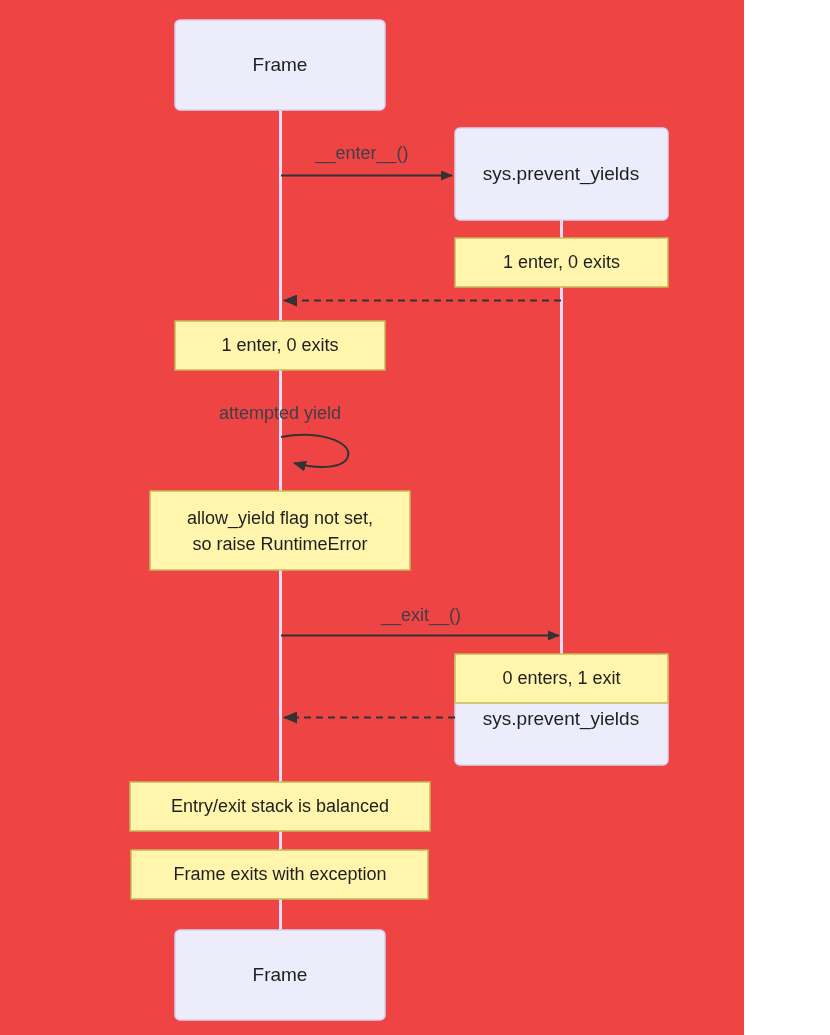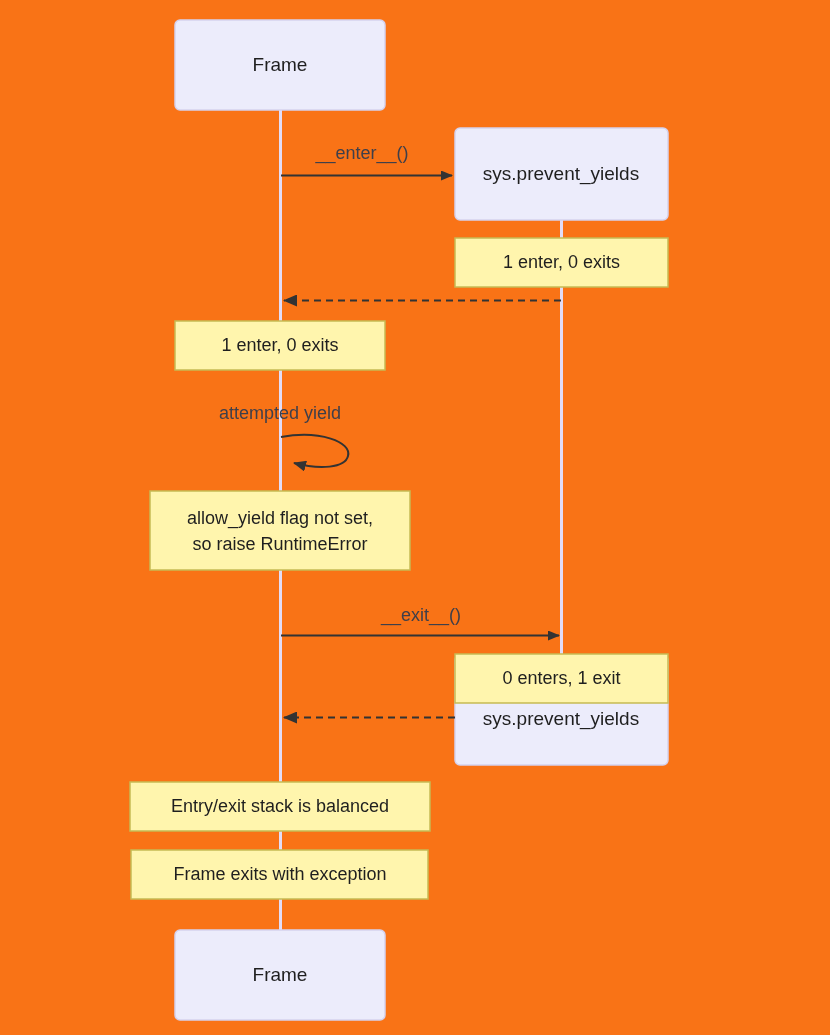--- a/index.html
+++ b/index.html
@@ -5,23 +5,23 @@
   html, body {
     margin: 0;
     padding: 0;
     background: #ffffff;
   }
   body {
     font-family: "Liberation Sans", sans-serif;
   }
   #diagram-root {
     position: relative;
-    width: 830px;
+    width: 744px;
     height: 1035px;
-    background: #f97316;
+    background: #ef4444;
     overflow: hidden;
   }
   svg.diagram-svg {
     position: absolute;
     left: 0;
     top: 0;
     width: 830px;
     height: 1035px;
   }
   .actor-label {

